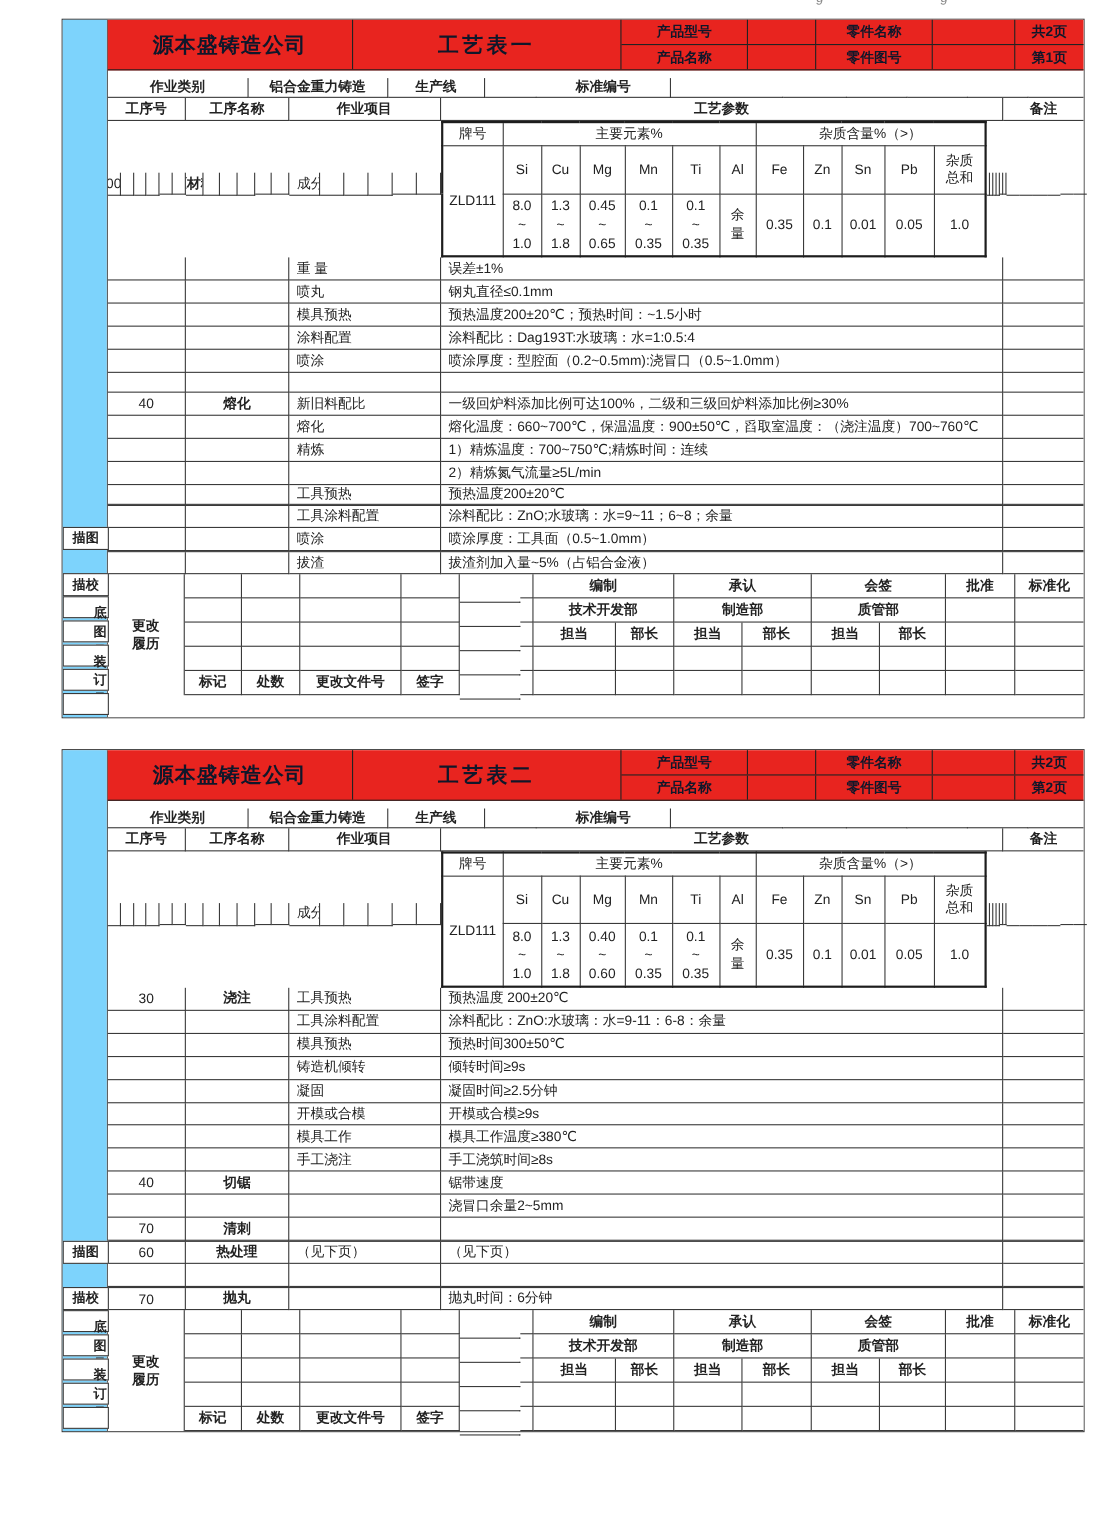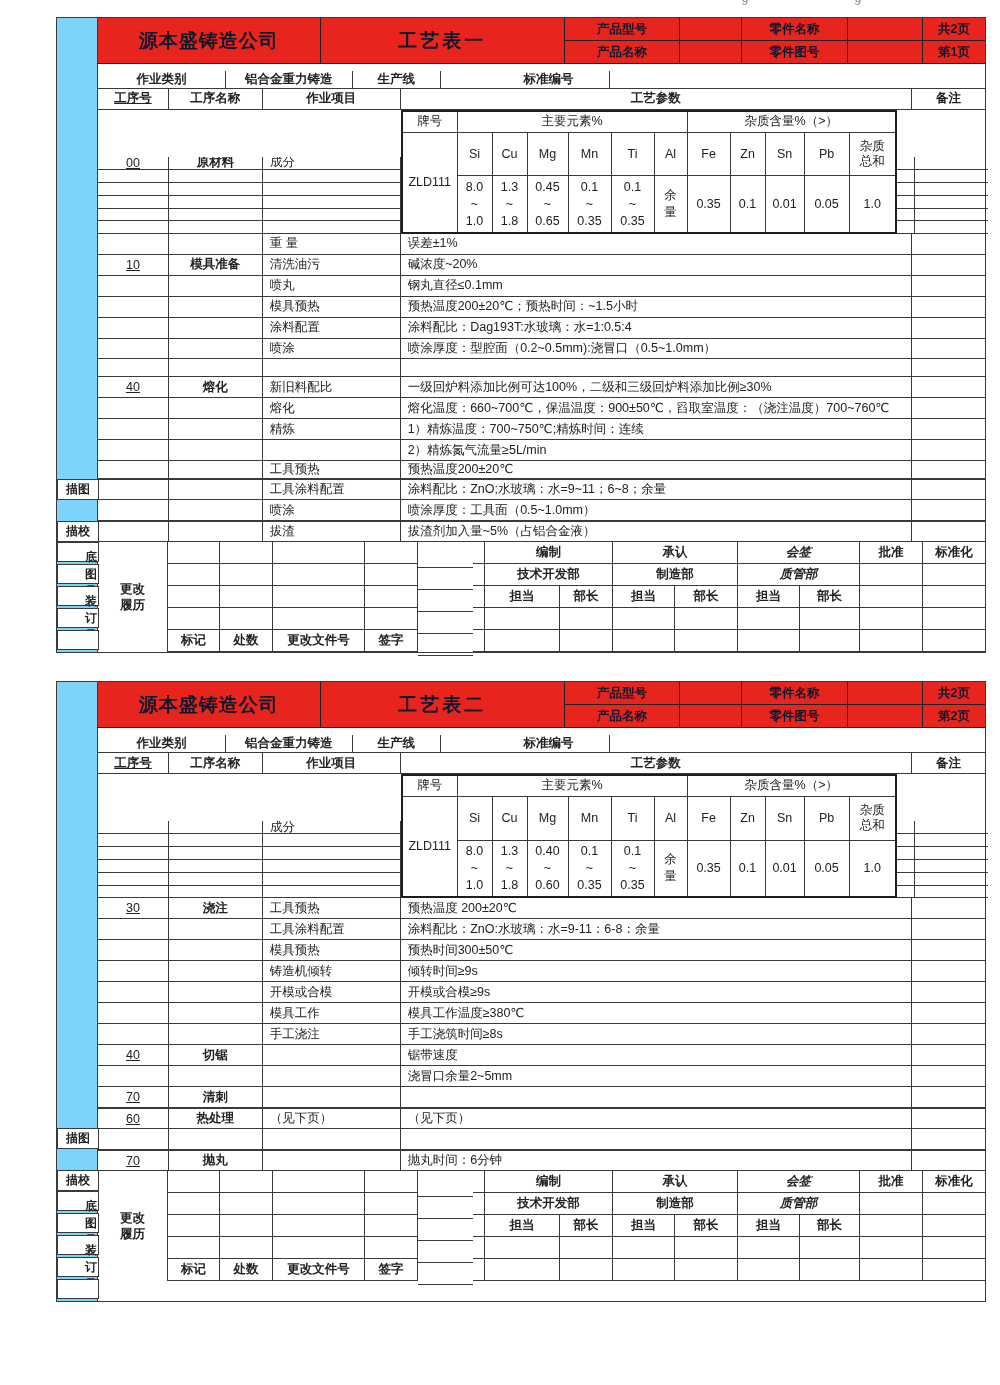--- a/index.html
+++ b/index.html
@@ -24,52 +24,52 @@
      display:flex;align-items:center;justify-content:center;font-size:12.5px;
      overflow:hidden;white-space:nowrap;}
   .c.last{border-right:none;}
   .lft{justify-content:flex-start;padding-left:7px;}
   .b{font-weight:bold;}
   .r21{height:21px;}
   .r18{height:18px;}
   .r25{height:25px;align-items:flex-end;}
   .thick{border-top:1px solid var(--bd);}
   
-  .w71{width:71px;text-decoration:underline;} .w94{width:94px;} .w138{width:138px;} .w512{width:512px;} .w73{width:73px;}
+  .w71{width:71px;} .w94{width:94px;} .w138{width:138px;} .w512{width:512px;} .w73{width:73px;}
   
   .banner{display:flex;height:46px;background:var(--red);color:#0f172a;border-bottom:1px solid var(--bdD);}
   .bcell{border-right:1px solid #222;display:flex;align-items:center;justify-content:center;}
   .b-company{width:223px;font-size:19px;font-weight:bold;letter-spacing:1px;}
   .b-title{width:245px;font-size:19px;font-weight:bold;letter-spacing:3px;}
   .b-grid{width:420px;display:flex;flex-direction:column;}
   .b-row{display:flex;height:23px;border-bottom:1px solid #222;}
   .b-row.last2{border-bottom:none;height:22px;}
   .b-row .bcell{font-size:12.5px;font-weight:bold;}
   .bw115{width:115px;} .bw62{width:62px;} .bw106{width:106px;} .bw75{width:75px;}
   .bw62l{width:62px;border-right:none;}
   
   .ww128{width:128px;} .ww127{width:127px;} .ww88{width:88px;} .ww47{width:47px;}
   .ww123{width:123px;} .ww102{width:102px;} .ww58{width:58px;} .ww55{width:55px;} .ww50{width:50px;}
   
   .comp{display:flex;height:124px;}
-  .lcol{display:flex;flex-direction:column;margin-top:47px;}
+  .lcol{display:flex;flex-direction:row;margin-top:47px;}
   .h21{height:21px;} .h20{height:20px;}
   .w18{width:18px;}
   table.sub{border-collapse:collapse;width:494px;height:124px;table-layout:fixed;border:2px solid var(--bdD);}
   table.sub td{border:1px solid var(--bd);text-align:center;font-size:12.5px;padding:0;vertical-align:middle;}
   .vals{display:flex;flex-direction:column;justify-content:center;line-height:17px;height:100%;}
   .two{line-height:15px;}
   
   .block{display:flex;height:110px;}
   .blk-left{width:71px;border-right:1px solid var(--bd);display:flex;align-items:center;justify-content:center;
     text-align:center;font-size:12.5px;font-weight:bold;line-height:16px;}
   .blk-right{width:817px;display:flex;flex-direction:column;}
   .b5{display:flex;height:22px;}
   .k52{width:52px;} .k53{width:53px;} .k92{width:92px;} .k55{width:55px;margin-top:25px;} .k12{width:12px;}
-  .k128{width:128px;} .k125{width:125px;} .k122{width:122px;font-style:italic;} .k63{width:63px;} .k62{width:62px;}
+  .k128{width:128px;} .k125{width:125px;} .k122{width:122px;} .k63{width:63px;} .k62{width:62px;}
   .k75{width:75px;} .k60{width:60px;}
 </style>
 </head>
 <body>
 
 <span class="crop" style="left:742px;">g</span>
 <span class="crop" style="left:855px;">g</span>
 
 <div class="sheet" style="top:17px;height:636px;">
   <div class="gutter">
@@ -261,27 +261,20 @@
     </div>
 
     <div class="frow r21">
         <div class="c w71"></div>
         <div class="c w94 b"></div>
         <div class="c w138 lft">重 量</div>
         <div class="c w512 lft">误差±1%</div>
         <div class="c w73 last"></div>
       </div>
     <div class="frow r21">
-        <div class="c w71">10</div>
-        <div class="c w94 b">模具准备</div>
-        <div class="c w138 lft">清洗油污</div>
-        <div class="c w512 lft">碱浓度~20%</div>
-        <div class="c w73 last"></div>
-      </div>
-    <div class="frow r21">
         <div class="c w71"></div>
         <div class="c w94"></div>
         <div class="c w138 lft">喷丸</div>
         <div class="c w512 lft">钢丸直径≤0.1mm</div>
         <div class="c w73 last"></div>
       </div>
     <div class="frow r21">
         <div class="c w71"></div>
         <div class="c w94"></div>
         <div class="c w138 lft">模具预热</div>
@@ -663,20 +656,27 @@
     <div class="frow r21">
         <div class="c w71"></div>
         <div class="c w94"></div>
         <div class="c w138 lft">铸造机倾转</div>
         <div class="c w512 lft">倾转时间≥9s</div>
         <div class="c w73 last"></div>
       </div>
     <div class="frow r21">
         <div class="c w71"></div>
         <div class="c w94"></div>
+        <div class="c w138 lft">凝固</div>
+        <div class="c w512 lft">凝固时间≥2.5分钟</div>
+        <div class="c w73 last"></div>
+      </div>
+    <div class="frow r21">
+        <div class="c w71"></div>
+        <div class="c w94"></div>
         <div class="c w138 lft">开模或合模</div>
         <div class="c w512 lft">开模或合模≥9s</div>
         <div class="c w73 last"></div>
       </div>
     <div class="frow r21">
         <div class="c w71"></div>
         <div class="c w94"></div>
         <div class="c w138 lft">模具工作</div>
         <div class="c w512 lft">模具工作温度≥380℃</div>
         <div class="c w73 last"></div>

